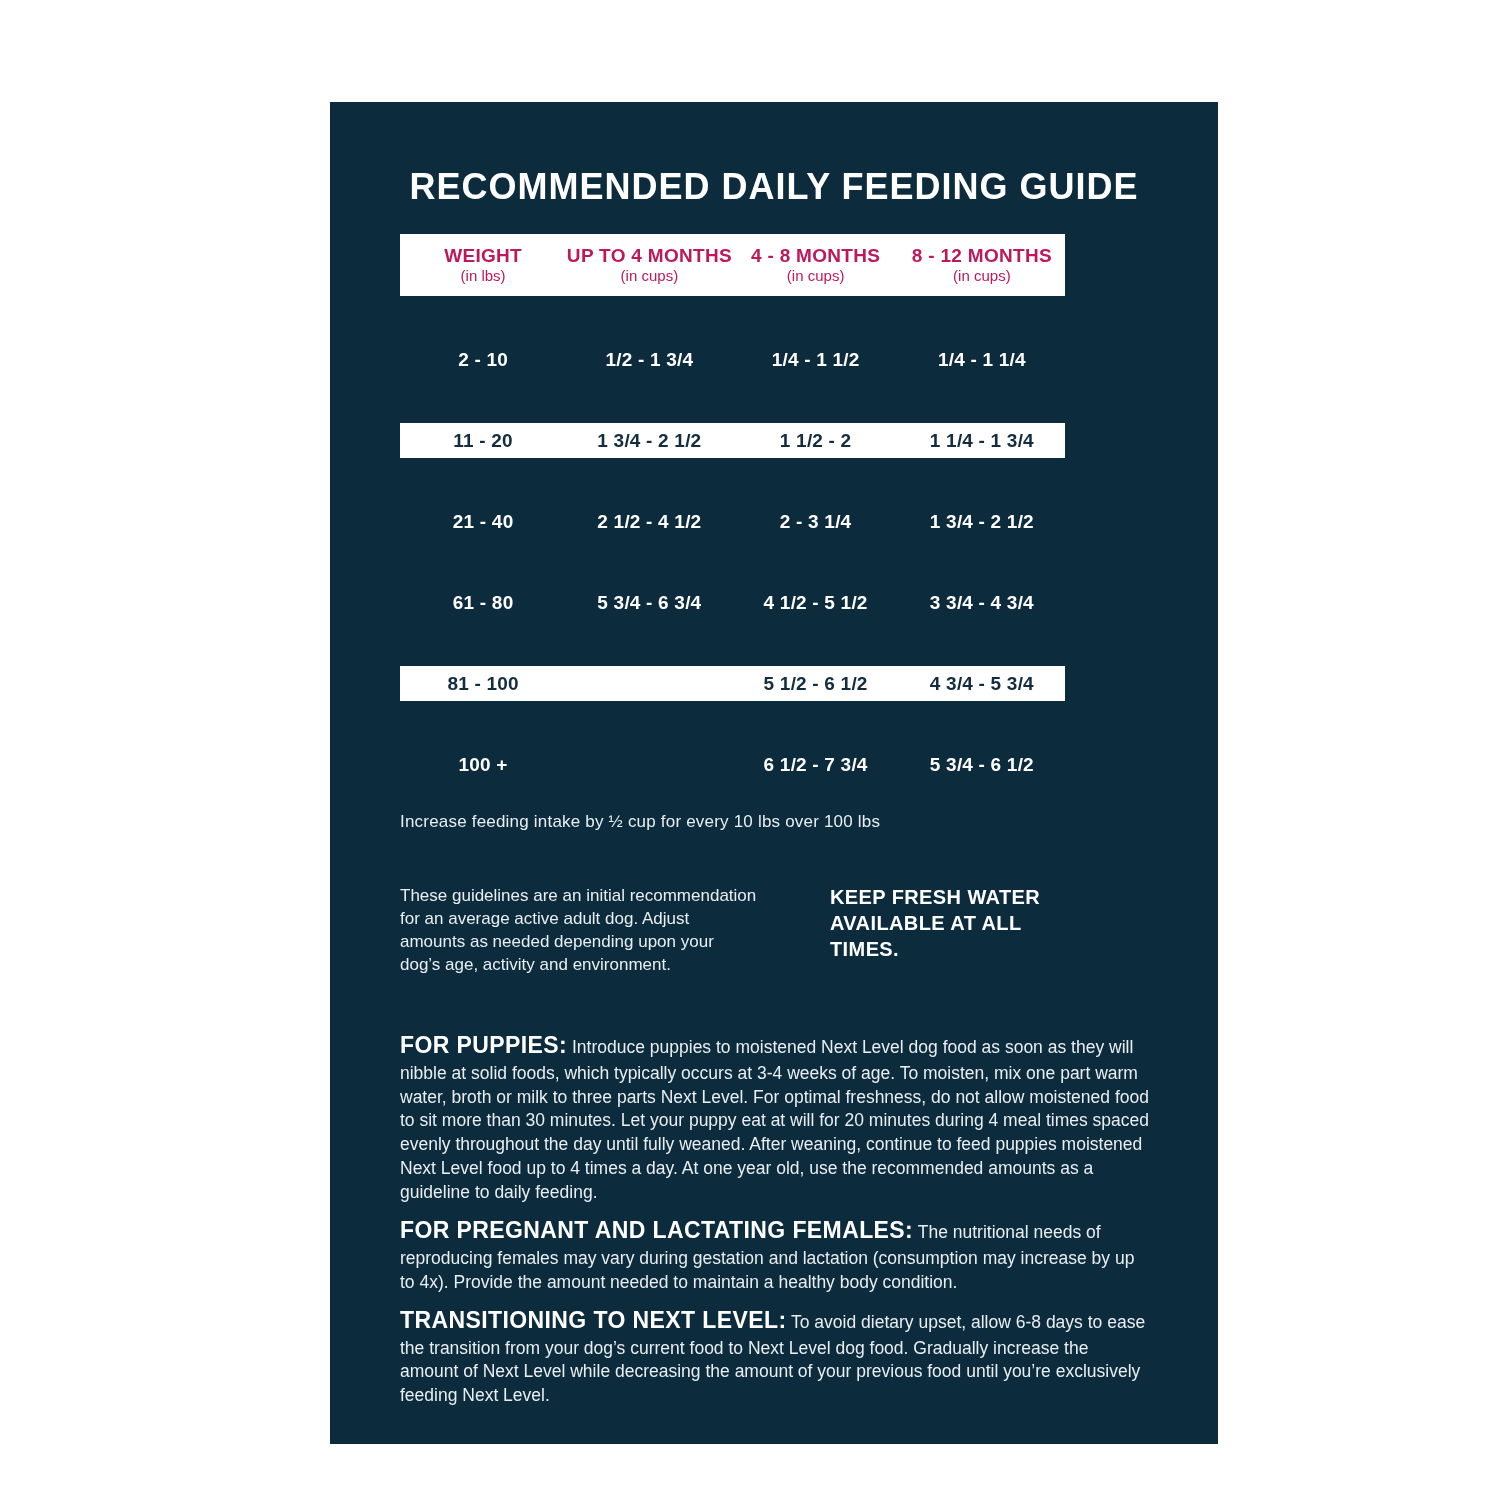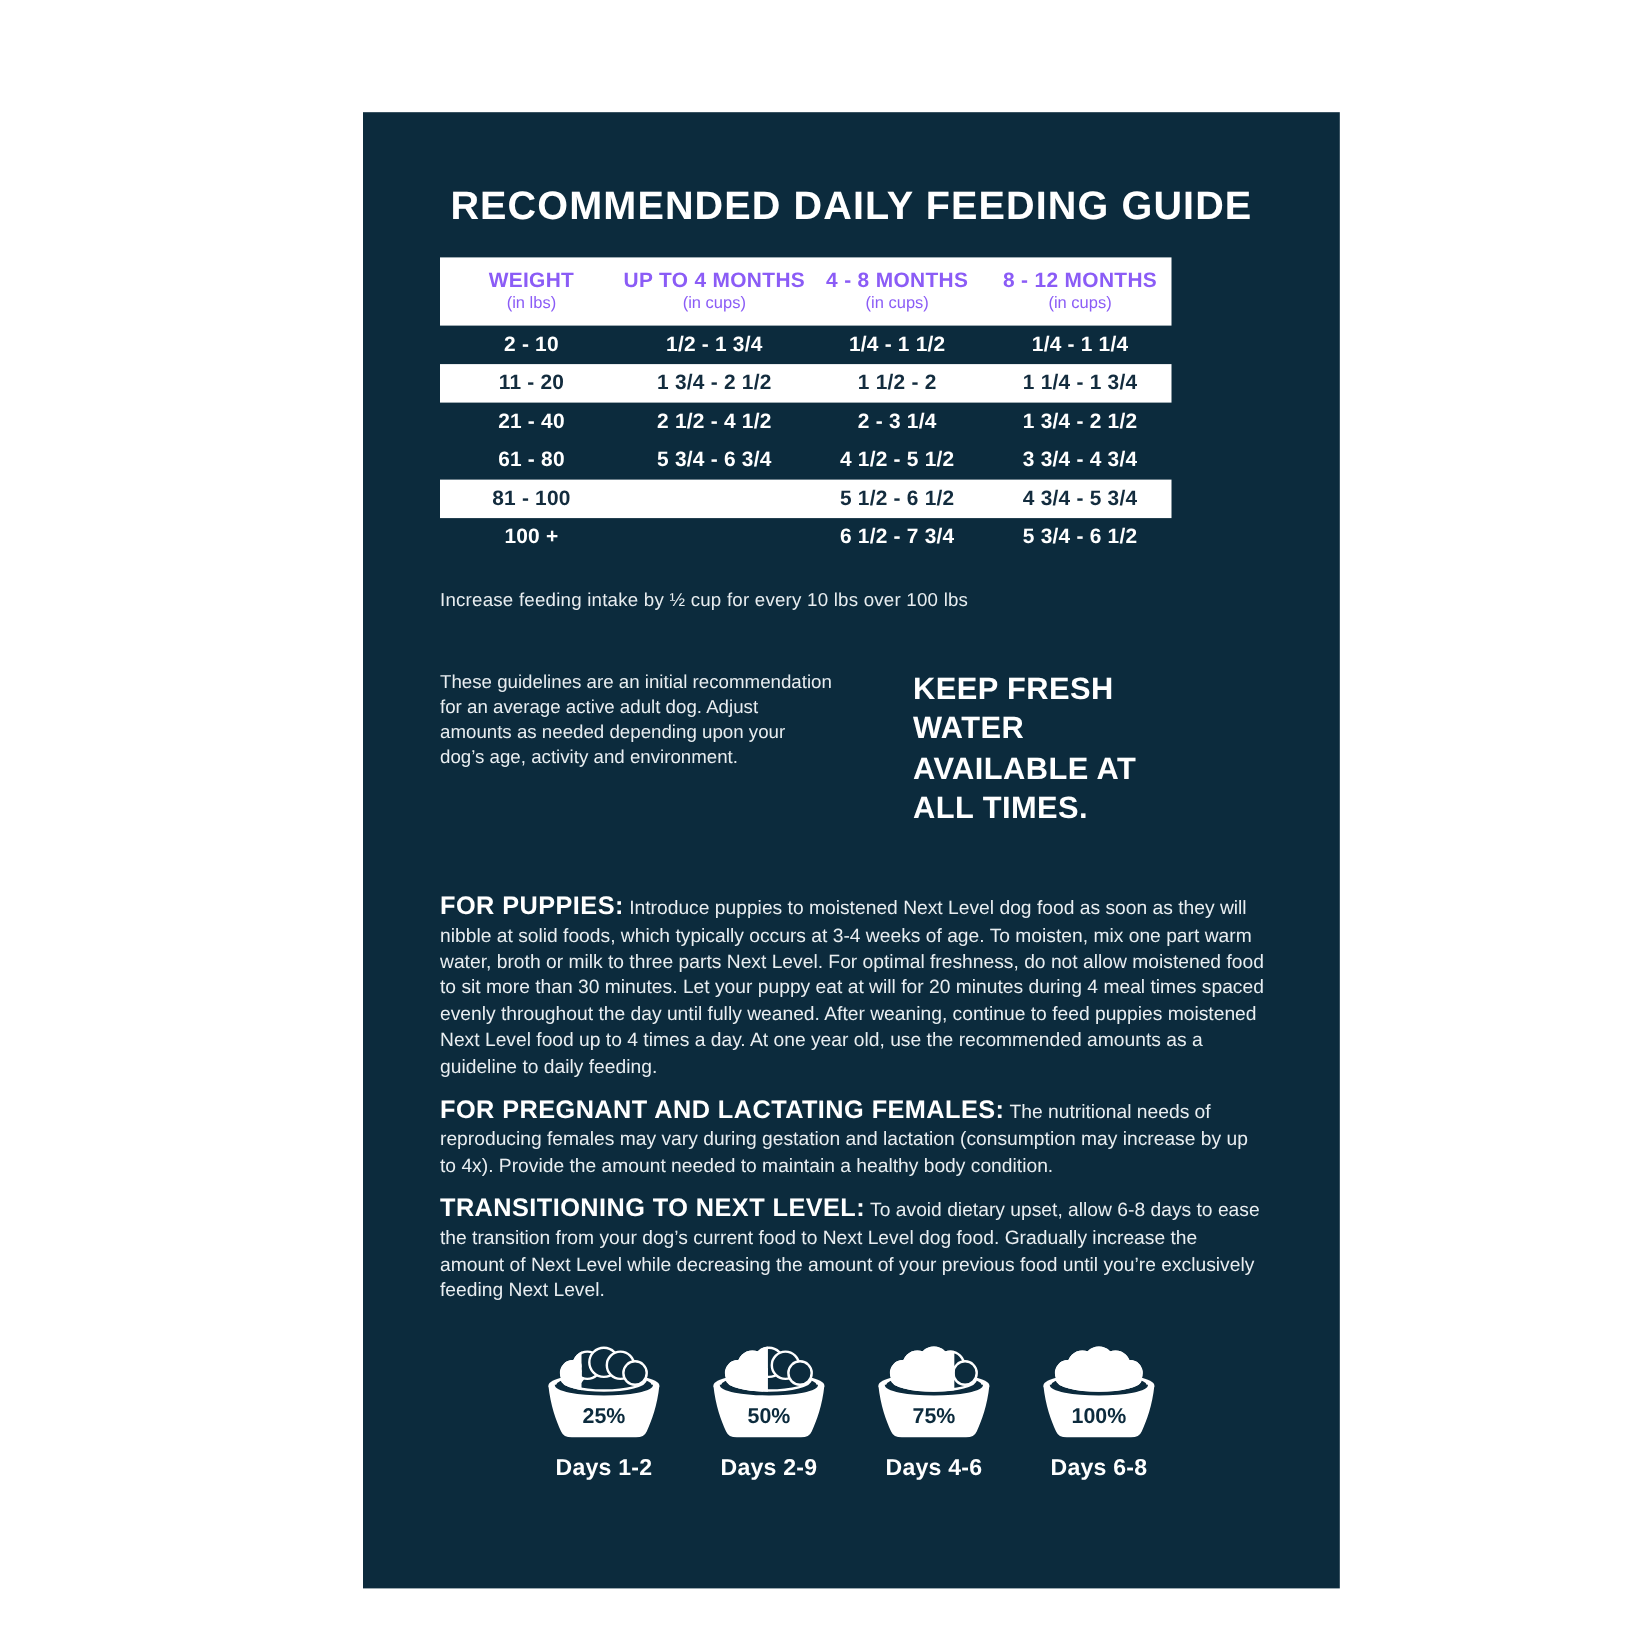--- a/index.html
+++ b/index.html
@@ -12,38 +12,39 @@
     background:#0c2b3d;color:#ffffff;overflow:hidden;
   }
   .title{
     margin-top:64px;text-align:center;font-size:36px;font-weight:bold;
     letter-spacing:1px;color:#ffffff;
   }
   
   .ftable{margin:26px 0 0 70px;width:665px;}
   .thead{
     display:grid;grid-template-columns:1fr 1fr 1fr 1fr;align-items:center;
-    background:#ffffff;color:#8b5cf6;height:62px;text-align:center;
+    background:#ffffff;color:#be185d;height:62px;text-align:center;
   }
   .thead .h1{font-size:19px;font-weight:bold;letter-spacing:.3px;line-height:1.1;}
   .thead .h2{font-size:15px;font-weight:400;line-height:1.15;}
   .trow{
     display:grid;grid-template-columns:1fr 1fr 1fr 1fr;align-items:center;
     height:35px;text-align:center;font-size:19px;font-weight:bold;color:#ffffff;
     letter-spacing:.2px;
+    margin-top:46px;
   }
   .trow.hl{background:#ffffff;color:#132c3e;}
   .trow .fr{font-size:19px;font-weight:bold;}
   .footnote{margin:30px 0 0 70px;font-size:17px;color:#e9eef1;letter-spacing:.2px;}
   
   .notes{display:flex;margin:52px 70px 0 70px;}
   .notes-left{width:358px;font-size:17px;line-height:1.36;color:#e9eef1;}
   .notes-left .p2{margin-top:23px;}
   .water{
-    margin-left:72px;width:255px;font-size:28px;font-weight:bold;line-height:1.3;
+    margin-left:72px;width:255px;font-size:20px;font-weight:bold;line-height:1.3;
     letter-spacing:.4px;color:#ffffff;
   }
   
   .sections{margin:54px 67px 0 70px;}
   .sections p{margin:0 0 11px 0;font-size:17.5px;line-height:1.36;color:#e9eef1;}
   .sections b{font-size:23px;letter-spacing:.4px;color:#ffffff;}
   
   .bowls{display:flex;justify-content:center;gap:24px;margin-top:34px;}
   .step{width:126px;text-align:center;}
   .step svg{display:block;margin:0 auto;}

